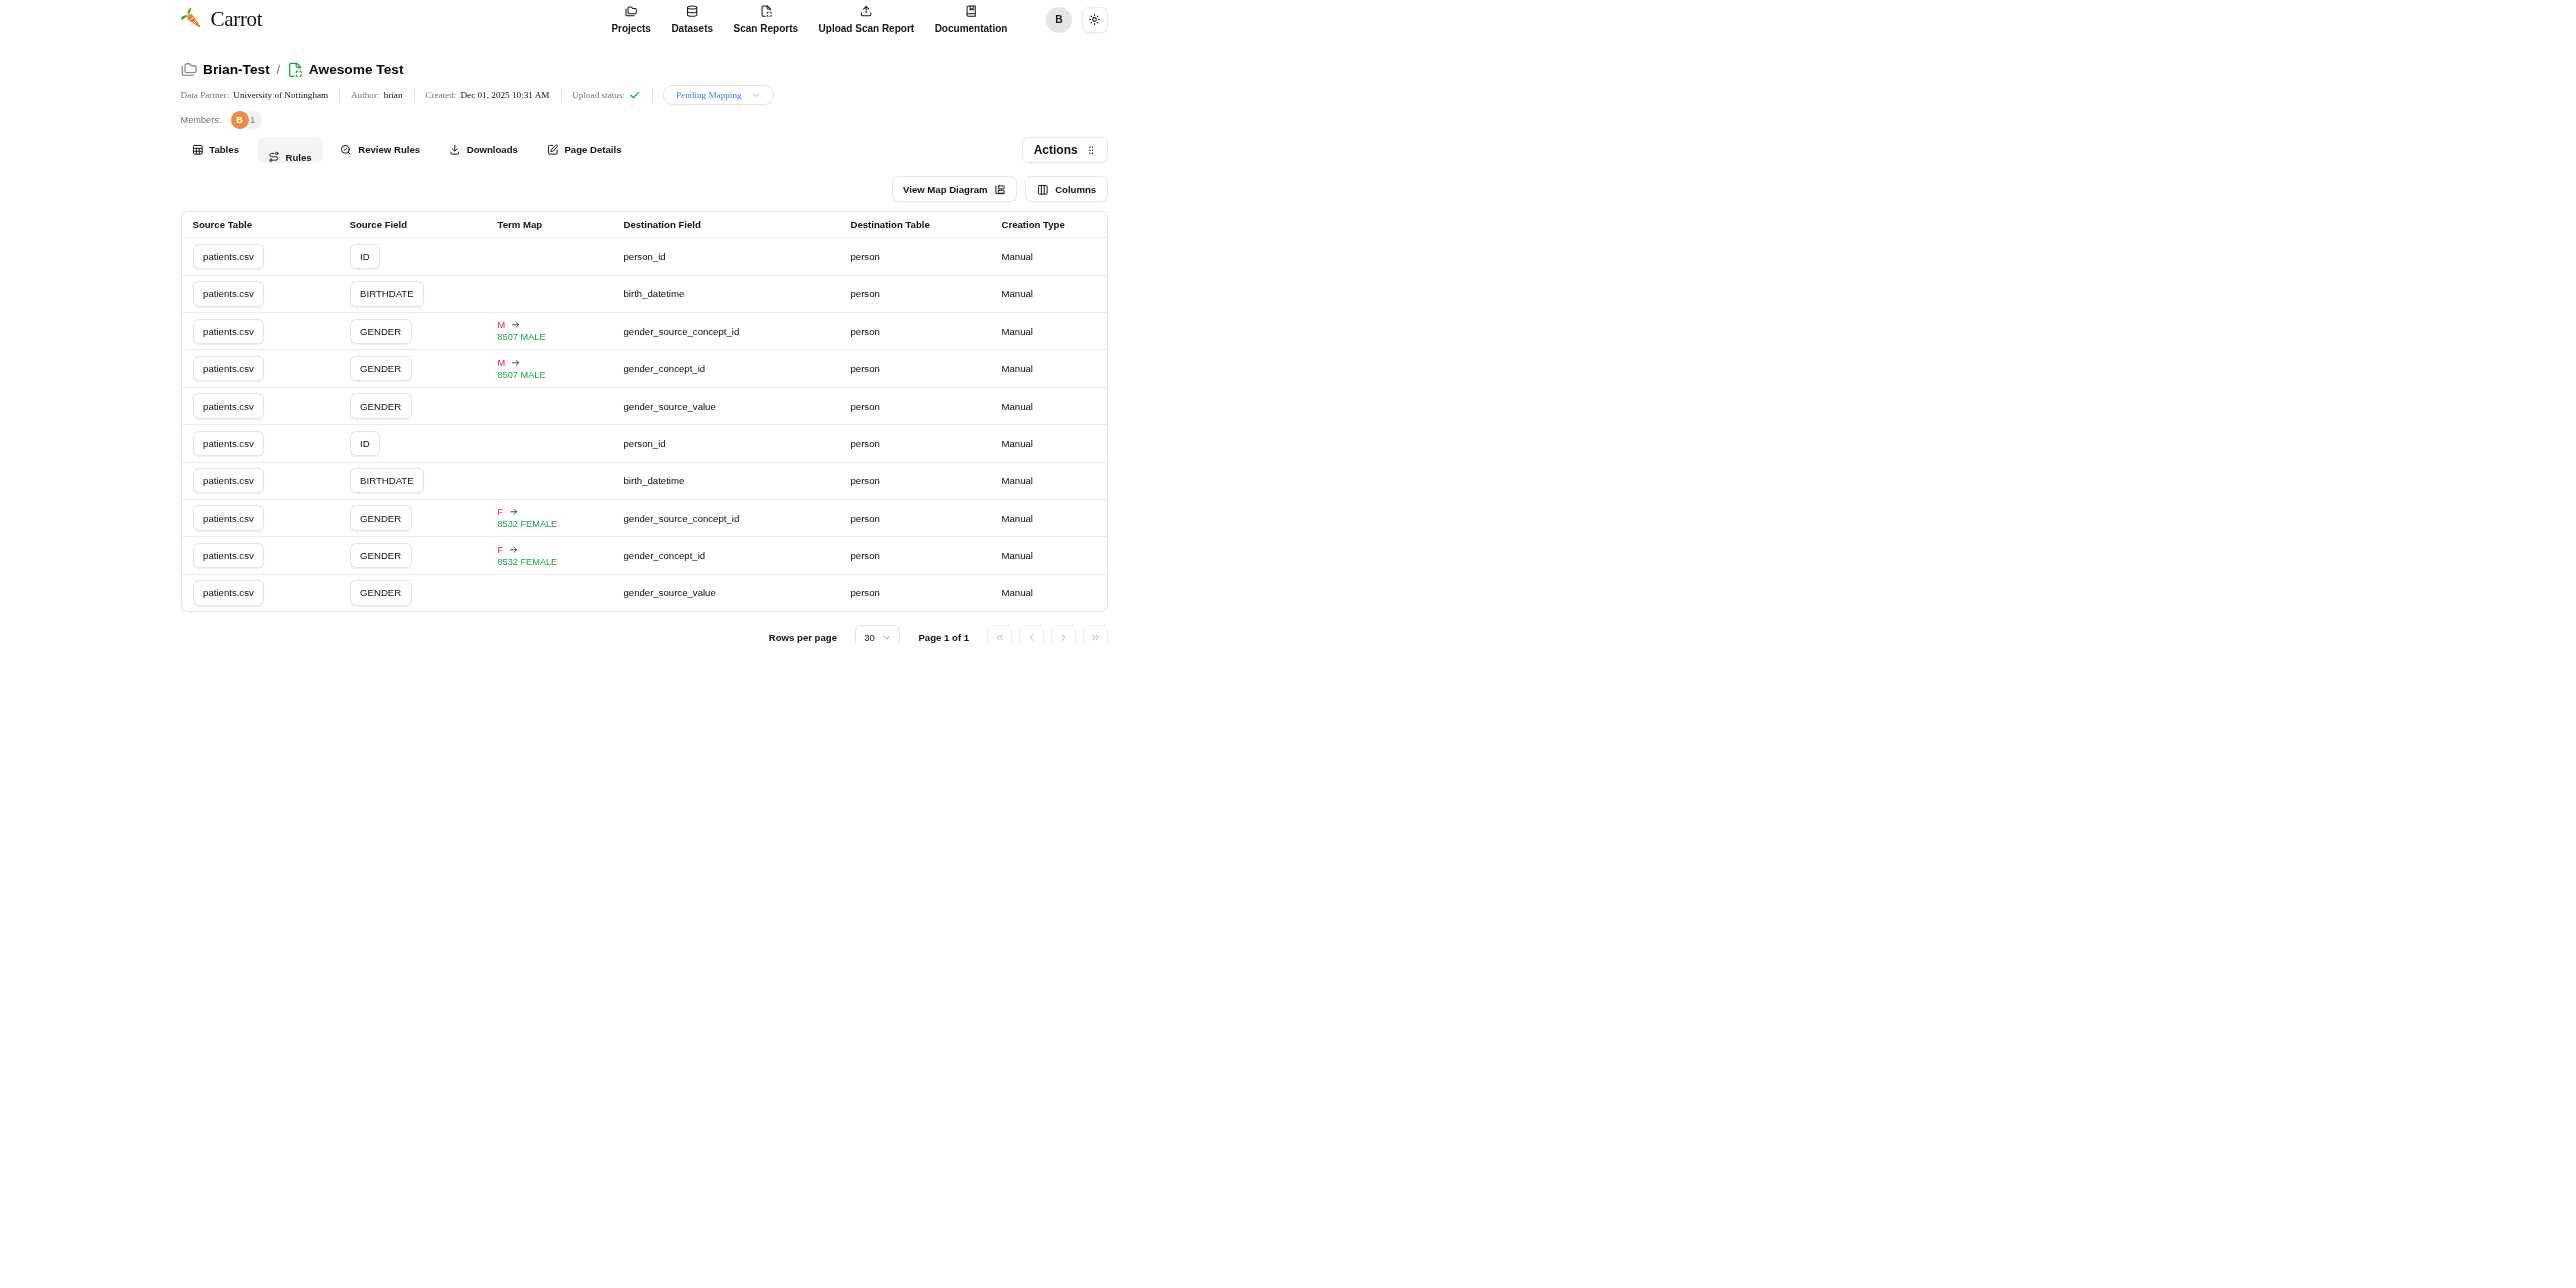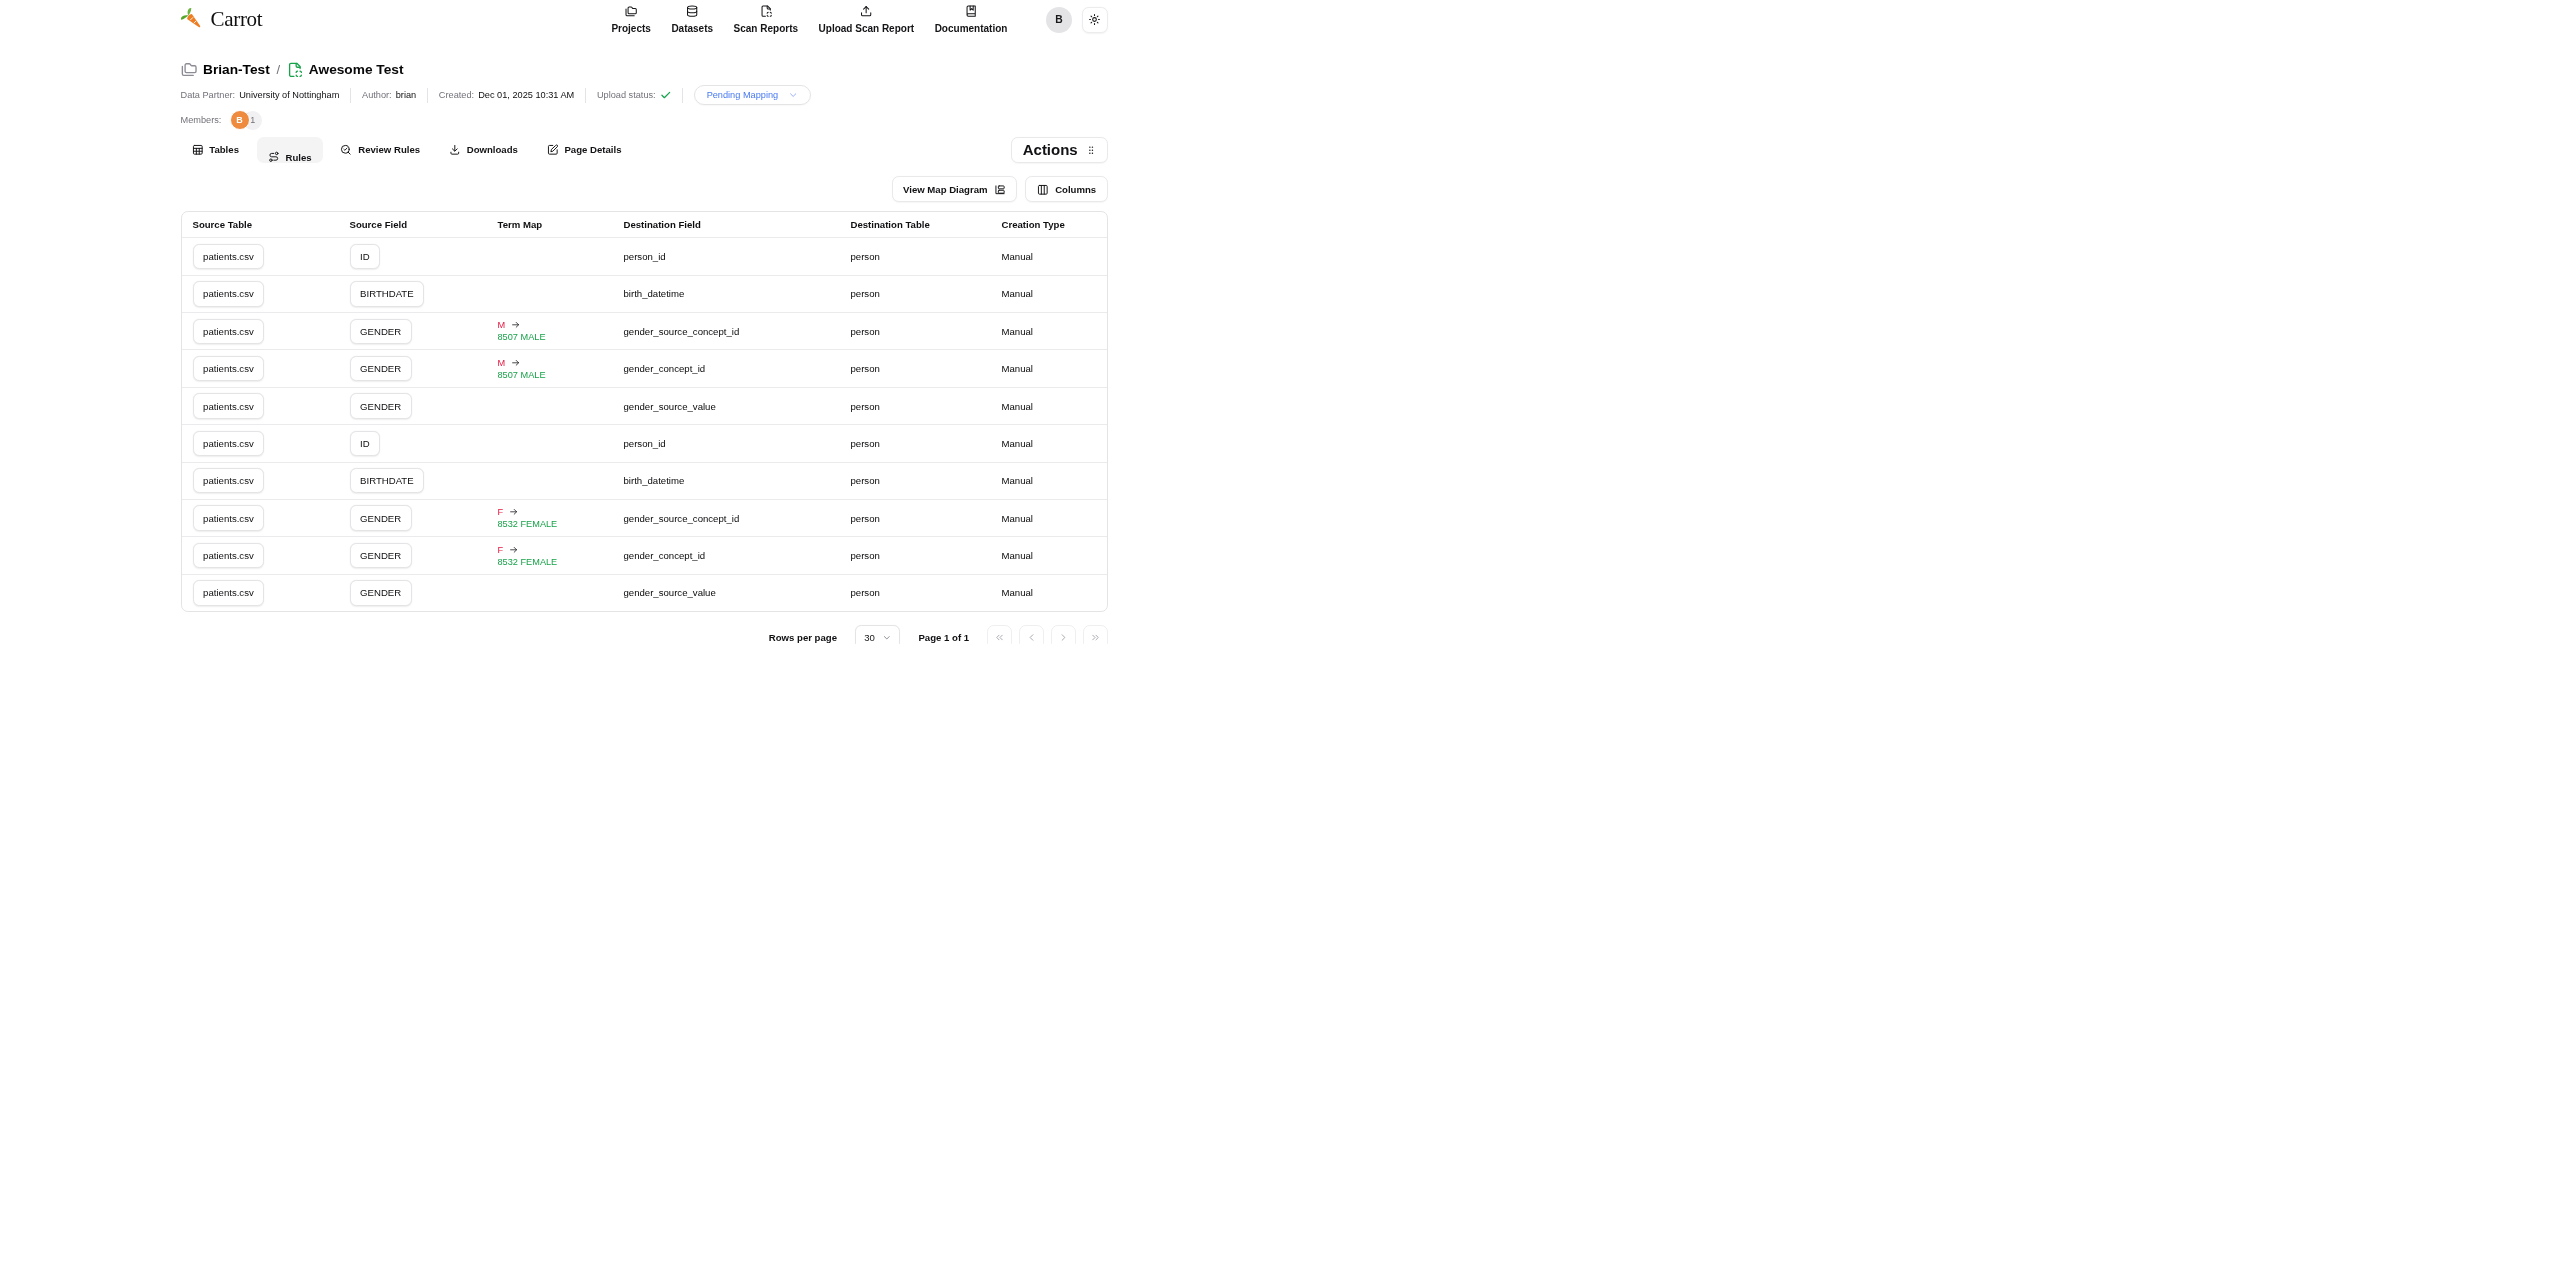--- a/index.html
+++ b/index.html
@@ -22,21 +22,21 @@
 
   
   .breadcrumb { margin-top:22.6px; height:22.6px; display:flex; align-items:center; gap:6.8px; }
   .crumb-parent { display:flex; align-items:center; gap:6.2px; color:#000000; font-size:13.7px; font-weight:700; cursor:pointer; }
   .crumb-parent .ic { width:16.4px; height:16.4px; color:#8c8c94; }
   .crumb-sep { color:#71717a; font-size:13px; font-weight:400; }
   .crumb-current { display:flex; align-items:center; gap:6.2px; color:#09090b; font-size:13.7px; font-weight:700; }
   .crumb-current .ic { width:15.7px; height:15.7px; color:#16a34a; }
 
   
-  .meta { margin-top:4.1px; height:20.5px; display:flex; align-items:center; gap:11px; }
+  .meta { margin-top:4.1px; height:20.5px; display:flex; align-items:center; gap:11px;font-family:Liberation Serif, serif; }
   .meta-seg { display:flex; align-items:center; gap:4.1px; font-size:9.2px; }
   .meta-label { color:#71717a; }
   .meta-value { color:#101013; }
   .meta-div { width:0.7px; height:15px; background:#e4e4e7; }
   .check { width:11.6px; height:11.6px; color:#16a34a; stroke-width:2.6; }
   .status-pill { display:flex; align-items:center; gap:9.6px; border:0.7px solid #e4e4e7; border-radius:684px; padding:4.1px 11.6px; cursor:pointer; box-shadow:0 0.7px 1.4px rgba(0,0,0,.04); }
   .status-pill .label { color:#4779f0; font-size:9.2px; font-weight:500; }
   .status-pill .ic { width:10.3px; height:10.3px; color:#86a4f4; }
 
   
@@ -45,21 +45,21 @@
   .avatar-stack { display:flex; align-items:center; }
   .m-avatar { width:20px; height:20px; border-radius:50%; background:#ee8b3e; color:#fff; font-size:9px; font-weight:600; display:flex; align-items:center; justify-content:center; border:1.4px solid #fff; z-index:2; cursor:pointer; }
   .m-count { width:19px; height:19px; border-radius:50%; background:#f1f1f3; color:#71717a; font-size:9px; display:flex; align-items:center; justify-content:center; margin-left:-6.2px; z-index:1; }
 
   
   .tabs-row { margin-top:6.8px; height:26px; display:flex; align-items:center; justify-content:space-between; }
   .tabs { display:flex; align-items:center; gap:6.8px; }
   .tab { display:flex; align-items:center; gap:6.2px; height:26px; padding:0 11px; border-radius:6.8px; font-size:9.6px; font-weight:600; color:#121215; cursor:pointer; }
   .tab .ic { width:11.6px; height:11.6px; }
   .tab.active { background:#f4f4f5;align-items:flex-end; }
-  .actions-btn { display:flex; align-items:center; gap:8.2px; height:26px; padding:0 10.3px; border:0.7px solid #e9e9ec; border-radius:6.8px; background:#fff; font-size:15px; font-weight:600; color:#121215; box-shadow:0 0.7px 1.4px rgba(0,0,0,.04); cursor:pointer; }
+  .actions-btn { display:flex; align-items:center; gap:8.2px; height:26px; padding:0 10.3px; border:0.7px solid #e9e9ec; border-radius:6.8px; background:#fff; font-size:12px; font-weight:600; color:#121215; box-shadow:0 0.7px 1.4px rgba(0,0,0,.04); cursor:pointer; }
 
   
   .toolbar { margin-top:13.7px; height:26px; display:flex; align-items:center; justify-content:flex-end; gap:8.2px; }
   .tb-btn { display:flex; align-items:center; gap:6.8px; height:26px; padding:0 10.3px; border:0.7px solid #e9e9ec; border-radius:6.8px; background:#fff; font-size:9.6px; font-weight:600; color:#121215; box-shadow:0 0.7px 1.4px rgba(0,0,0,.04); cursor:pointer; }
   .tb-btn .ic { width:11.6px; height:11.6px; }
 
   
   .card { margin-top:9px; border:0.7px solid #e4e4e7; border-radius:6.8px; overflow:hidden; background:#fff; }
   .thead, .trow { display:grid; grid-template-columns:157px 148px 126px 227px 151px 1fr; align-items:center; }
   .thead { height:25px; }

